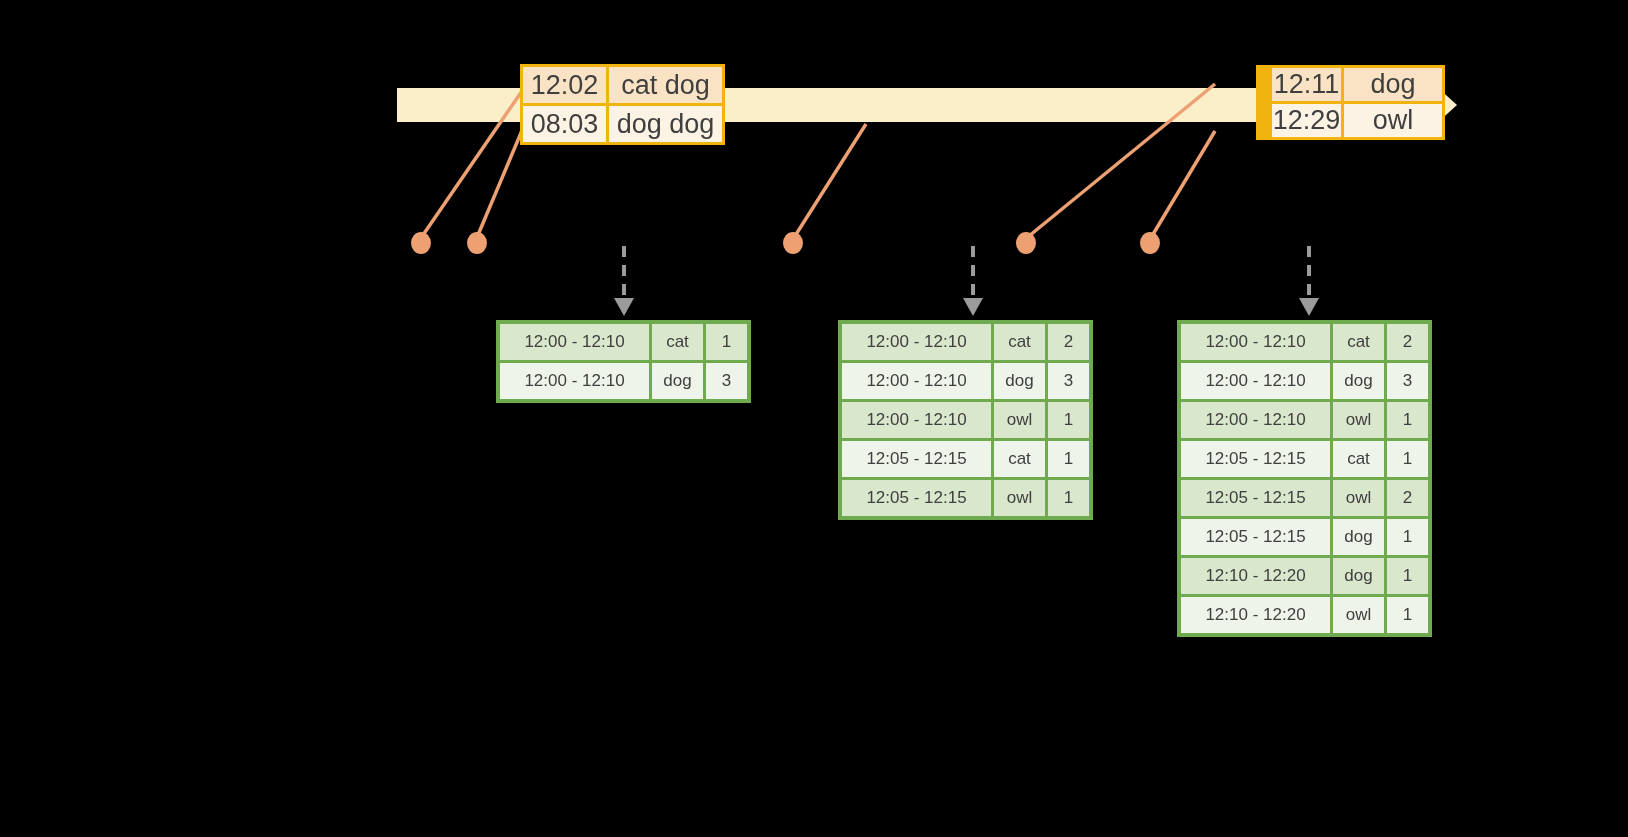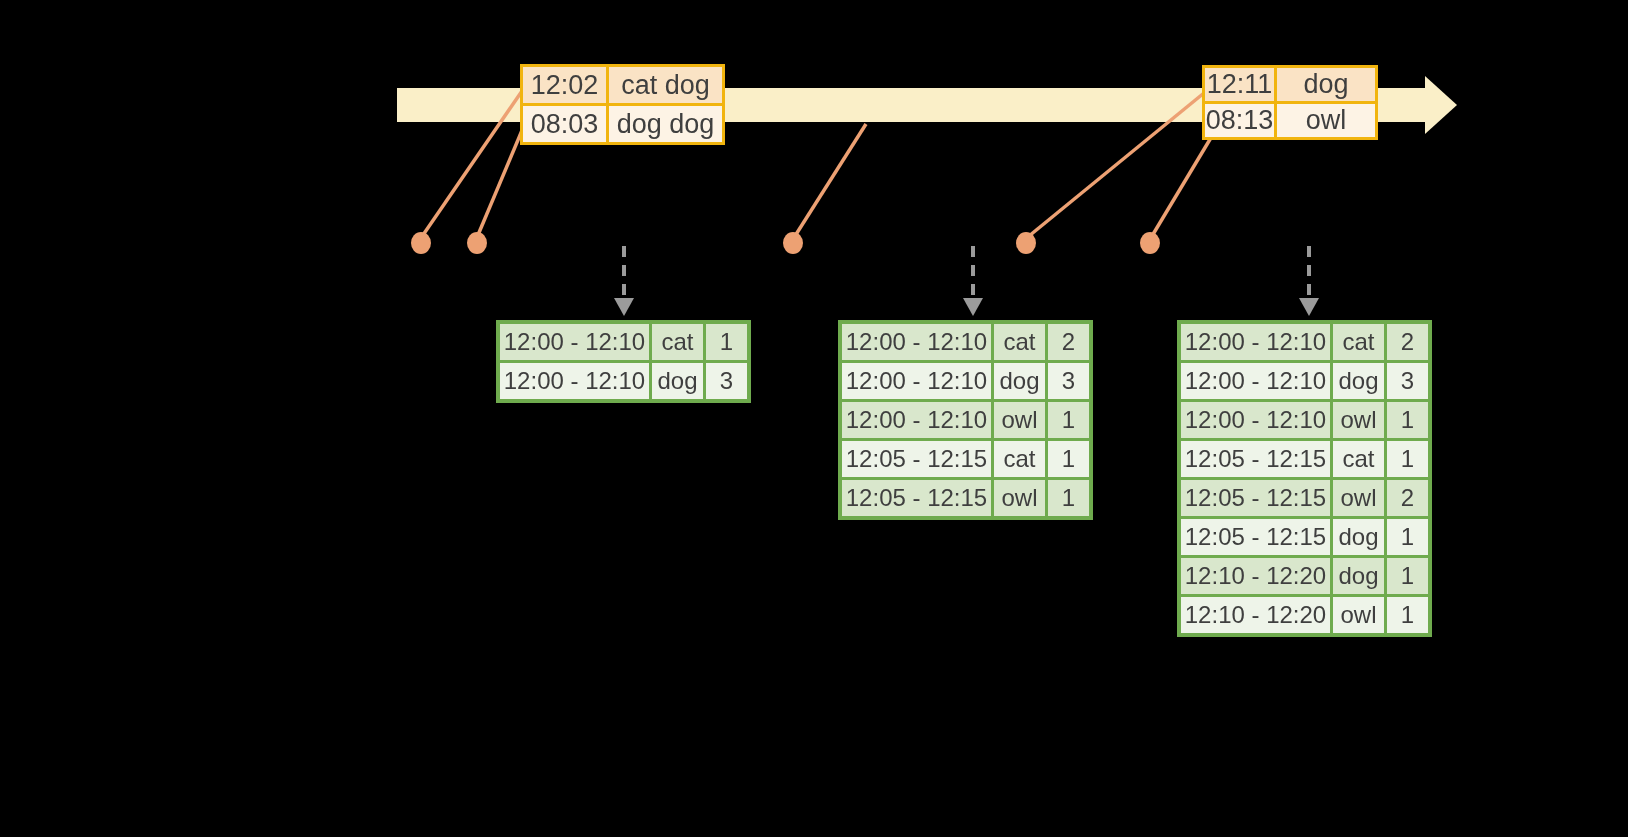--- a/index.html
+++ b/index.html
@@ -16,21 +16,21 @@
   }
   .erow{display:contents;}
   .etable .cell{display:flex;align-items:center;justify-content:center;}
   .erow:nth-child(odd) .cell{background:#fae3c5;}
   .erow:nth-child(even) .cell{background:#fdf3e5;}
   
   .gtable{
     position:absolute;display:grid;gap:3px;
     grid-template-columns:149px 51px 41px;grid-auto-rows:36px;
     background:#6fab4e;border:4px solid #6fab4e;
-    font-size:24px;z-index:3;
+    font-size:17px;z-index:3;
   }
   .grow{display:contents;}
   .gtable .cell{display:flex;align-items:center;justify-content:center;}
   .grow:nth-child(odd) .cell{background:#d9e7cc;}
   .grow:nth-child(even) .cell{background:#eef4e9;}
 </style>
 </head>
 <body>
 
 <div id="stage">
@@ -74,28 +74,28 @@
       <div class="cell">12:02</div>
       <div class="cell">cat dog</div>
     </div>
       <div class="erow">
       <div class="cell">08:03</div>
       <div class="cell">dog dog</div>
     </div>
     </div>
 
 
-  <div class="etable" style="left:1202px;top:65px;grid-template-columns:69px 98px;grid-auto-rows:33px;">
+  <div class="etable" style="left:1256px;top:65px;grid-template-columns:69px 98px;grid-auto-rows:33px;padding-left:13px;">
 
   <div class="erow">
       <div class="cell">12:11</div>
       <div class="cell">dog</div>
     </div>
       <div class="erow">
-      <div class="cell">08:13</div>
+      <div class="cell">12:29</div>
       <div class="cell">owl</div>
     </div>
     </div>
 
   <div class="gtable" style="left:496px;top:320px;">
 
   <div class="grow">
       <div class="cell">12:00 - 12:10</div>
       <div class="cell">cat</div>
       <div class="cell">1</div>

